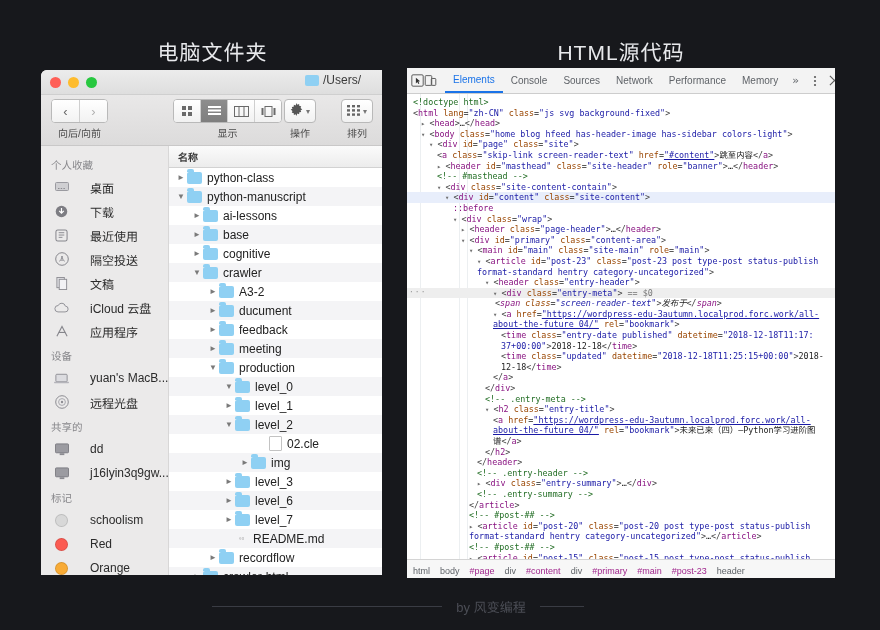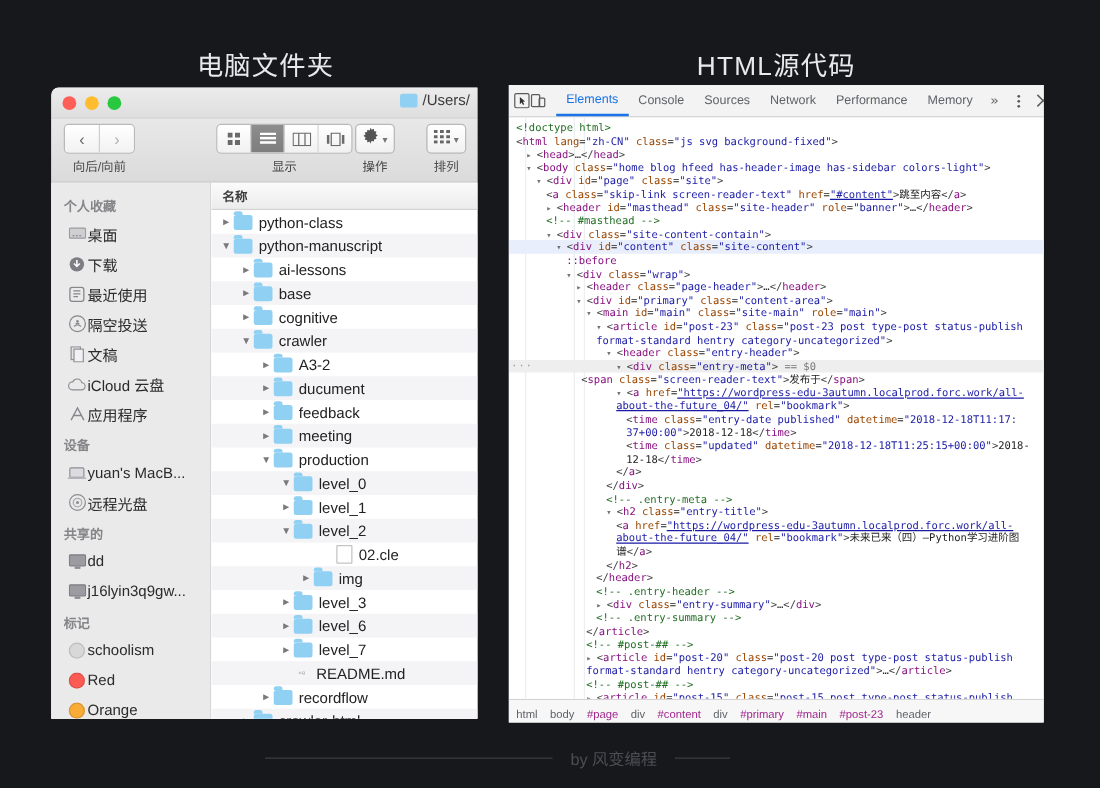--- a/index.html
+++ b/index.html
@@ -48,21 +48,21 @@
     background: linear-gradient(#ececec, #dedede);
     border-bottom: 1px solid #cfcfcf;
     position: relative;
   }
   .lights { position: absolute; left: 9px; top: 7px; display: flex; gap: 7px; }
   .light { width: 11px; height: 11px; border-radius: 50%; }
   .light.red    { background: #ff5f57; }
   .light.yellow { background: #febc2e; }
   .light.green  { background: #28c840; }
   .title-path {
-    position: absolute; right: 6px; top: 3px;
+    position: absolute; right: 21px; top: 3px;
     display: flex; align-items: center; gap: 4px;
     font-size: 12px; color: #3a3a3a; white-space: nowrap; margin-left: 36px;
   }
   .mini-folder {
     width: 14px; height: 11px; border-radius: 2px;
     background: #8fd0f3; display: inline-block;
   }
 
   .finder-toolbar {
     height: 50px;
@@ -123,25 +123,25 @@
     background: #fff;
   }
   .fsidebar {
     width: 127px;
     background: #ebeaea;
     border-right: 1px solid #d8d7d7;
     padding-top: 6px;
     overflow: hidden;
   }
   .fs-head {
-    font-size: 10.5px; color: #86868a; font-weight: 700;
+    font-size: 10.5px; color: #86868a; font-weight: 400;
     padding: 5px 0 3px 10px;
   }
   .fs-item {
-    display: flex; align-items: center; gap: 1px;
+    display: flex; align-items: center; gap: 21px;
     padding: 2px 0 2px 13px;
     font-size: 12px; color: #2b2b2b;
     height: 20px;
     white-space: nowrap;
     overflow: hidden;
   }
   .fs-ico {
     width: 15px; height: 15px; flex: none;
     display: flex; align-items: center; justify-content: center;
     color: #7b7b80; font-size: 12px;
@@ -696,21 +696,21 @@
         <div class="codeline sel" style="padding-left: 38px;"><span class="arrow">▾ </span><span class="punct">&lt;</span><span class="tagname">div</span> <span class="attrn">id</span>=<span class="attrv">"content"</span> <span class="attrn">class</span>=<span class="attrv">"site-content"</span><span class="punct">&gt;</span></div>
         <div class="codeline" style="padding-left: 46px;"><span class="pseudo">::before</span></div>
         <div class="codeline" style="padding-left: 46px;"><span class="arrow">▾ </span><span class="punct">&lt;</span><span class="tagname">div</span> <span class="attrn">class</span>=<span class="attrv">"wrap"</span><span class="punct">&gt;</span></div>
         <div class="codeline" style="padding-left: 54px;"><span class="arrow">▸ </span><span class="punct">&lt;</span><span class="tagname">header</span> <span class="attrn">class</span>=<span class="attrv">"page-header"</span><span class="punct">&gt;</span><span class="txt">…</span><span class="punct">&lt;/</span><span class="tagname">header</span><span class="punct">&gt;</span></div>
         <div class="codeline" style="padding-left: 54px;"><span class="arrow">▾ </span><span class="punct">&lt;</span><span class="tagname">div</span> <span class="attrn">id</span>=<span class="attrv">"primary"</span> <span class="attrn">class</span>=<span class="attrv">"content-area"</span><span class="punct">&gt;</span></div>
         <div class="codeline" style="padding-left: 62px;"><span class="arrow">▾ </span><span class="punct">&lt;</span><span class="tagname">main</span> <span class="attrn">id</span>=<span class="attrv">"main"</span> <span class="attrn">class</span>=<span class="attrv">"site-main"</span> <span class="attrn">role</span>=<span class="attrv">"main"</span><span class="punct">&gt;</span></div>
         <div class="codeline" style="padding-left: 70px;"><span class="arrow">▾ </span><span class="punct">&lt;</span><span class="tagname">article</span> <span class="attrn">id</span>=<span class="attrv">"post-23"</span> <span class="attrn">class</span>=<span class="attrv">"post-23 post type-post status-publish</span></div>
         <div class="codeline" style="padding-left: 70px;"><span class="attrv">format-standard hentry category-uncategorized"</span><span class="punct">&gt;</span></div>
         <div class="codeline" style="padding-left: 78px;"><span class="arrow">▾ </span><span class="punct">&lt;</span><span class="tagname">header</span> <span class="attrn">class</span>=<span class="attrv">"entry-header"</span><span class="punct">&gt;</span></div>
         <div class="codeline hl" style="padding-left: 86px;"><span class="arrow">▾ </span><span class="punct">&lt;</span><span class="tagname">div</span> <span class="attrn">class</span>=<span class="attrv">"entry-meta"</span><span class="punct">&gt;</span> <span class="dollar">== $0</span><span class="ellipsis-badge">···</span></div>
-        <div class="codeline" style="padding-left: 58px;"><span class="punct">&lt;</span><span class="tagname">span</span> <span class="attrn">class</span>=<span class="attrv">"screen-reader-text"</span><span class="punct">&gt;</span><span class="txt">发布于</span><span class="punct">&lt;/</span><span class="tagname">span</span><span class="punct">&gt;</span></div>
+        <div class="codeline" style="padding-left: 88px; font-style: italic;"><span class="punct">&lt;</span><span class="tagname">span</span> <span class="attrn">class</span>=<span class="attrv">"screen-reader-text"</span><span class="punct">&gt;</span><span class="txt">发布于</span><span class="punct">&lt;/</span><span class="tagname">span</span><span class="punct">&gt;</span></div>
         <div class="codeline" style="padding-left: 86px;"><span class="arrow">▾ </span><span class="punct">&lt;</span><span class="tagname">a</span> <span class="attrn">href</span>=<span class="link">"https://wordpress-edu-3autumn.localprod.forc.work/all-</span></div>
         <div class="codeline" style="padding-left: 86px;"><span class="link">about-the-future_04/"</span> <span class="attrn">rel</span>=<span class="attrv">"bookmark"</span><span class="punct">&gt;</span></div>
         <div class="codeline" style="padding-left: 94px;"><span class="punct">&lt;</span><span class="tagname">time</span> <span class="attrn">class</span>=<span class="attrv">"entry-date published"</span> <span class="attrn">datetime</span>=<span class="attrv">"2018-12-18T11:17:</span></div>
         <div class="codeline" style="padding-left: 94px;"><span class="attrv">37+00:00"</span><span class="punct">&gt;</span><span class="txt">2018-12-18</span><span class="punct">&lt;/</span><span class="tagname">time</span><span class="punct">&gt;</span></div>
         <div class="codeline" style="padding-left: 94px;"><span class="punct">&lt;</span><span class="tagname">time</span> <span class="attrn">class</span>=<span class="attrv">"updated"</span> <span class="attrn">datetime</span>=<span class="attrv">"2018-12-18T11:25:15+00:00"</span><span class="punct">&gt;</span><span class="txt">2018-</span></div>
         <div class="codeline" style="padding-left: 94px;"><span class="txt">12-18</span><span class="punct">&lt;/</span><span class="tagname">time</span><span class="punct">&gt;</span></div>
         <div class="codeline" style="padding-left: 86px;"><span class="punct">&lt;/</span><span class="tagname">a</span><span class="punct">&gt;</span></div>
         <div class="codeline" style="padding-left: 78px;"><span class="punct">&lt;/</span><span class="tagname">div</span><span class="punct">&gt;</span></div>
         <div class="codeline" style="padding-left: 78px;"><span class="comment">&lt;!-- .entry-meta --&gt;</span></div>
         <div class="codeline" style="padding-left: 78px;"><span class="arrow">▾ </span><span class="punct">&lt;</span><span class="tagname">h2</span> <span class="attrn">class</span>=<span class="attrv">"entry-title"</span><span class="punct">&gt;</span></div>

